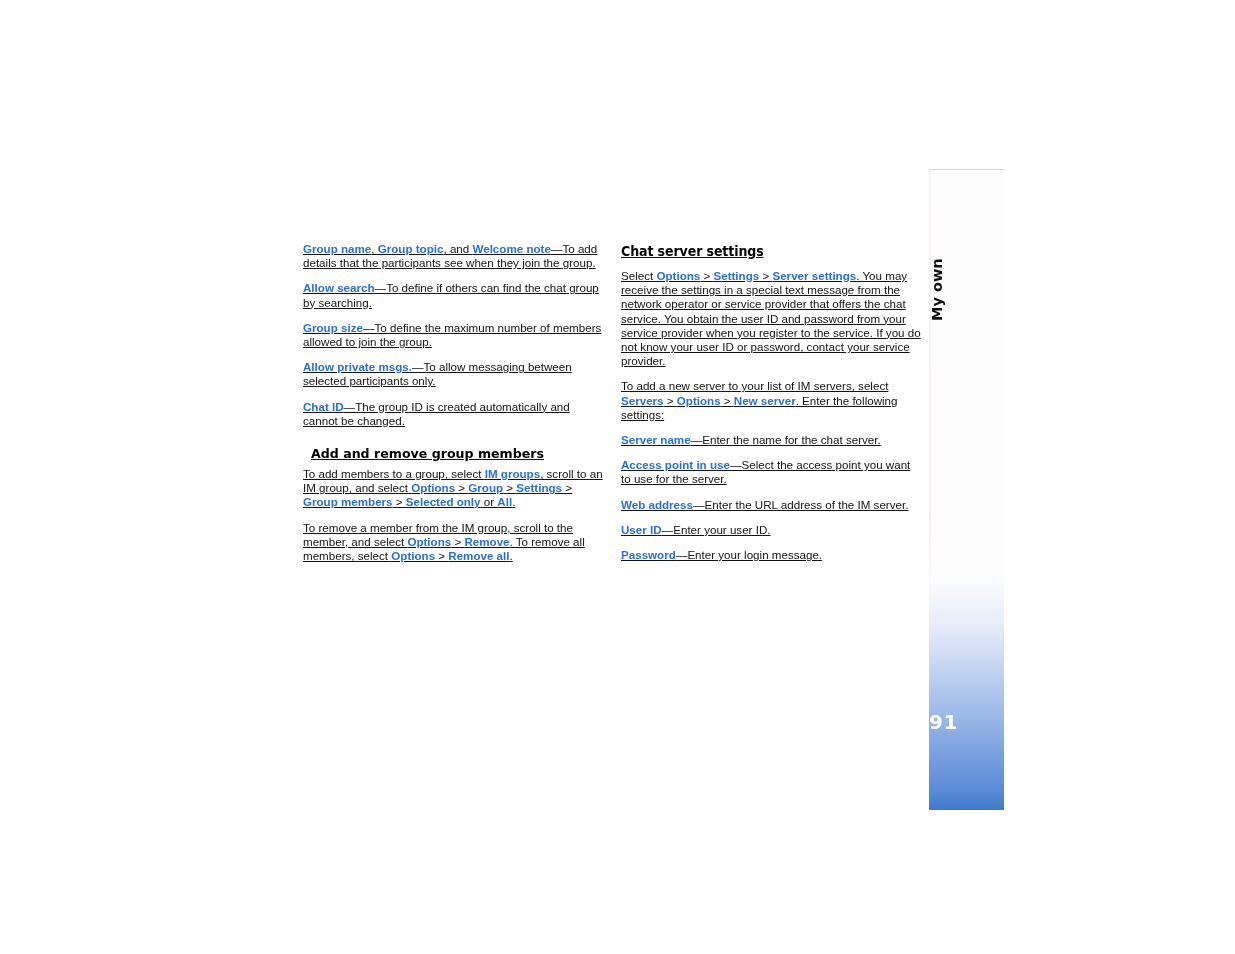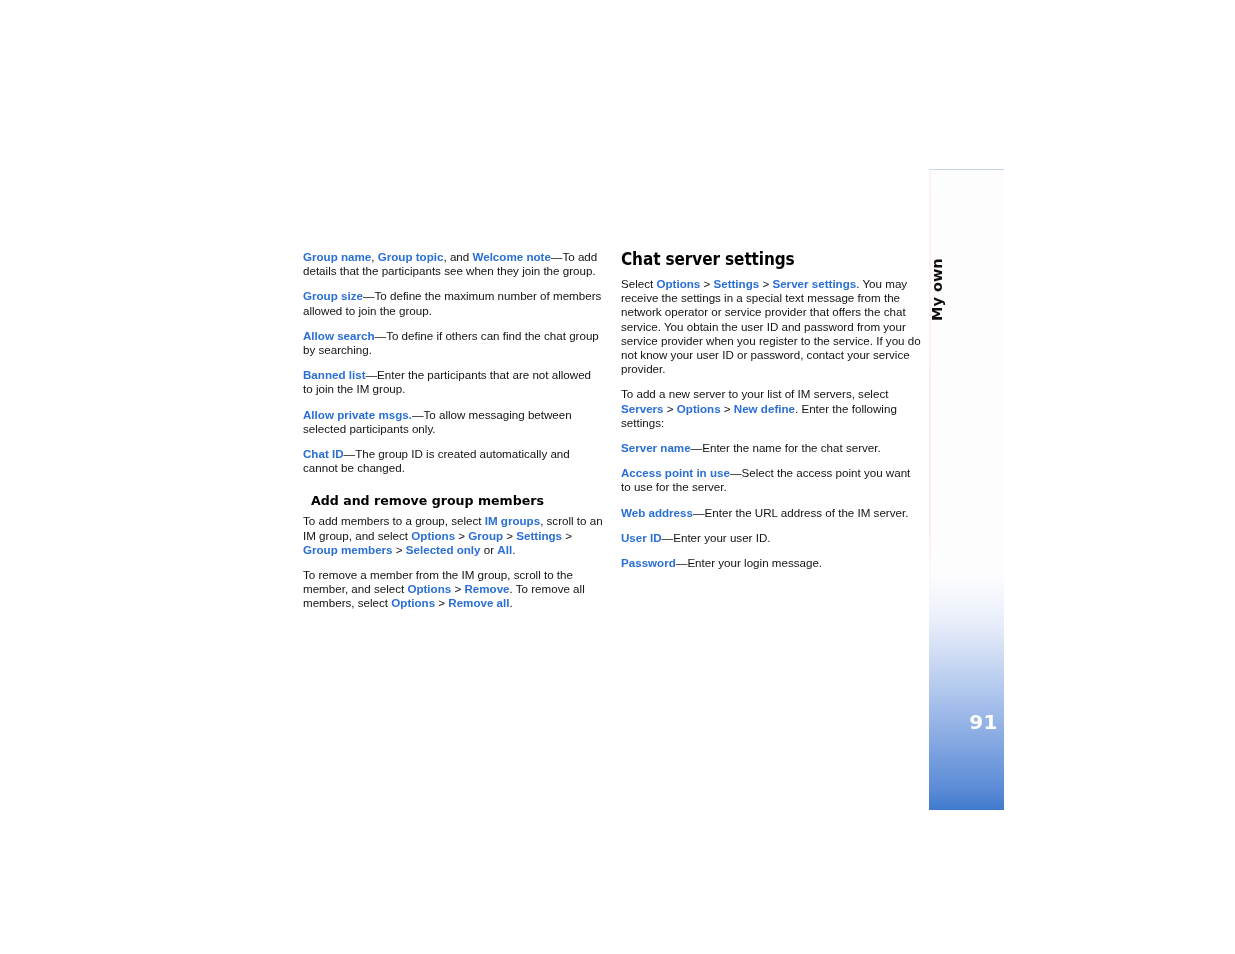--- a/index.html
+++ b/index.html
@@ -16,38 +16,39 @@
   }
   .page {
     position: absolute;
     inset: 0;
     background: #ffffff;
   }
 
   
   .col {
     position: absolute;
-    top: 250px;
+    top: 242px;
     width: 300px;
     font-size: 11.6px;
     line-height: 14.2px;
     color: #121212;
+    text-decoration: underline;
   }
   .col-left  { left: 303px; }
   .col-right { left: 621px; }
 
   p.para {
     margin: 0 0 11px 0;
     text-align: left;
   }
 
   
   h2.heading {
     margin: 0 0 8px 0;
-    font-size: 17px;
+    font-size: 14px;
     line-height: 19px;
     font-weight: bold;
     letter-spacing: -0.1px;
     color: #000000;
     font-family: "DejaVu Sans", "Liberation Sans", sans-serif;
     font-stretch: condensed;
   }
   h3.subheading {
     margin: 18px 0 6px 8px;
     font-size: 12.6px;
@@ -109,57 +110,56 @@
     height: 62px;
     display: flex;
     align-items: flex-start;
     justify-content: center;
   }
   .sidebar-pagenum {
     position: absolute;
     left: 0;
     top: 540px;
     width: 69px;
-    text-align: right;
+    text-align: left;
     font-size: 20px;
     font-weight: bold;
     color: #ffffff;
     font-family: "DejaVu Sans", "Liberation Sans", sans-serif;
     letter-spacing: 0.5px;
   }
 </style>
 </head>
 <body>
 
 <div class="page">
 
   <div class="col col-left">
     <div>
         <p class="para"><span class="lk">Group name</span><span class="gt">, </span><span class="lk">Group topic</span><span class="gt">, and </span><span class="lk">Welcome note</span><span class="gt">—To add details that the participants see when they join the group.</span></p>
+        <p class="para"><span class="lk">Allow search</span><span class="gt">—To define if others can find the chat group by searching.</span></p>
         <p class="para"><span class="lk">Group size</span><span class="gt">—To define the maximum number of members allowed to join the group.</span></p>
-        <p class="para"><span class="lk">Allow search</span><span class="gt">—To define if others can find the chat group by searching.</span></p>
-        <p class="para"><span class="lk">Banned list</span><span class="gt">—Enter the participants that are not allowed to join the IM group.</span></p>
         <p class="para"><span class="lk">Allow private msgs.</span><span class="gt">—To allow messaging between selected participants only.</span></p>
         <p class="para"><span class="lk">Chat ID</span><span class="gt">—The group ID is created automatically and cannot be changed.</span></p>
       </div>
 
     <h3 class="subheading">Add and remove group members</h3>
 
     <div>
         <p class="para"><span class="gt">To add members to a group, select </span><span class="lk">IM groups</span><span class="gt">, scroll to an IM group, and select </span><span class="lk">Options</span><span class="gt"> &gt; </span><span class="lk">Group</span><span class="gt"> &gt; </span><span class="lk">Settings</span><span class="gt"> &gt; </span><span class="lk">Group members</span><span class="gt"> &gt; </span><span class="lk">Selected only</span><span class="gt"> or </span><span class="lk">All</span><span class="gt">.</span></p>
         <p class="para"><span class="gt">To remove a member from the IM group, scroll to the member, and select </span><span class="lk">Options</span><span class="gt"> &gt; </span><span class="lk">Remove</span><span class="gt">. To remove all members, select </span><span class="lk">Options</span><span class="gt"> &gt; </span><span class="lk">Remove all</span><span class="gt">.</span></p>
       </div>
   </div>
 
   <div class="col col-right">
     <h2 class="heading">Chat server settings</h2>
 
     <div>
         <p class="para"><span class="gt">Select </span><span class="lk">Options</span><span class="gt"> &gt; </span><span class="lk">Settings</span><span class="gt"> &gt; </span><span class="lk">Server settings</span><span class="gt">. You may receive the settings in a special text message from the network operator or service provider that offers the chat service. You obtain the user ID and password from your service provider when you register to the service. If you do not know your user ID or password, contact your service provider.</span></p>
-        <p class="para"><span class="gt">To add a new server to your list of IM servers, select </span><span class="lk">Servers</span><span class="gt"> &gt; </span><span class="lk">Options</span><span class="gt"> &gt; </span><span class="lk">New define</span><span class="gt">. Enter the following settings:</span></p>
+        <p class="para"><span class="gt">To add a new server to your list of IM servers, select </span><span class="lk">Servers</span><span class="gt"> &gt; </span><span class="lk">Options</span><span class="gt"> &gt; </span><span class="lk">New server</span><span class="gt">. Enter the following settings:</span></p>
         <p class="para"><span class="lk">Server name</span><span class="gt">—Enter the name for the chat server.</span></p>
         <p class="para"><span class="lk">Access point in use</span><span class="gt">—Select the access point you want to use for the server.</span></p>
         <p class="para"><span class="lk">Web address</span><span class="gt">—Enter the URL address of the IM server.</span></p>
         <p class="para"><span class="lk">User ID</span><span class="gt">—Enter your user ID.</span></p>
         <p class="para"><span class="lk">Password</span><span class="gt">—Enter your login message.</span></p>
       </div>
   </div>
 
   <div class="sidebar">
     <div class="sidebar-label">My own</div>

